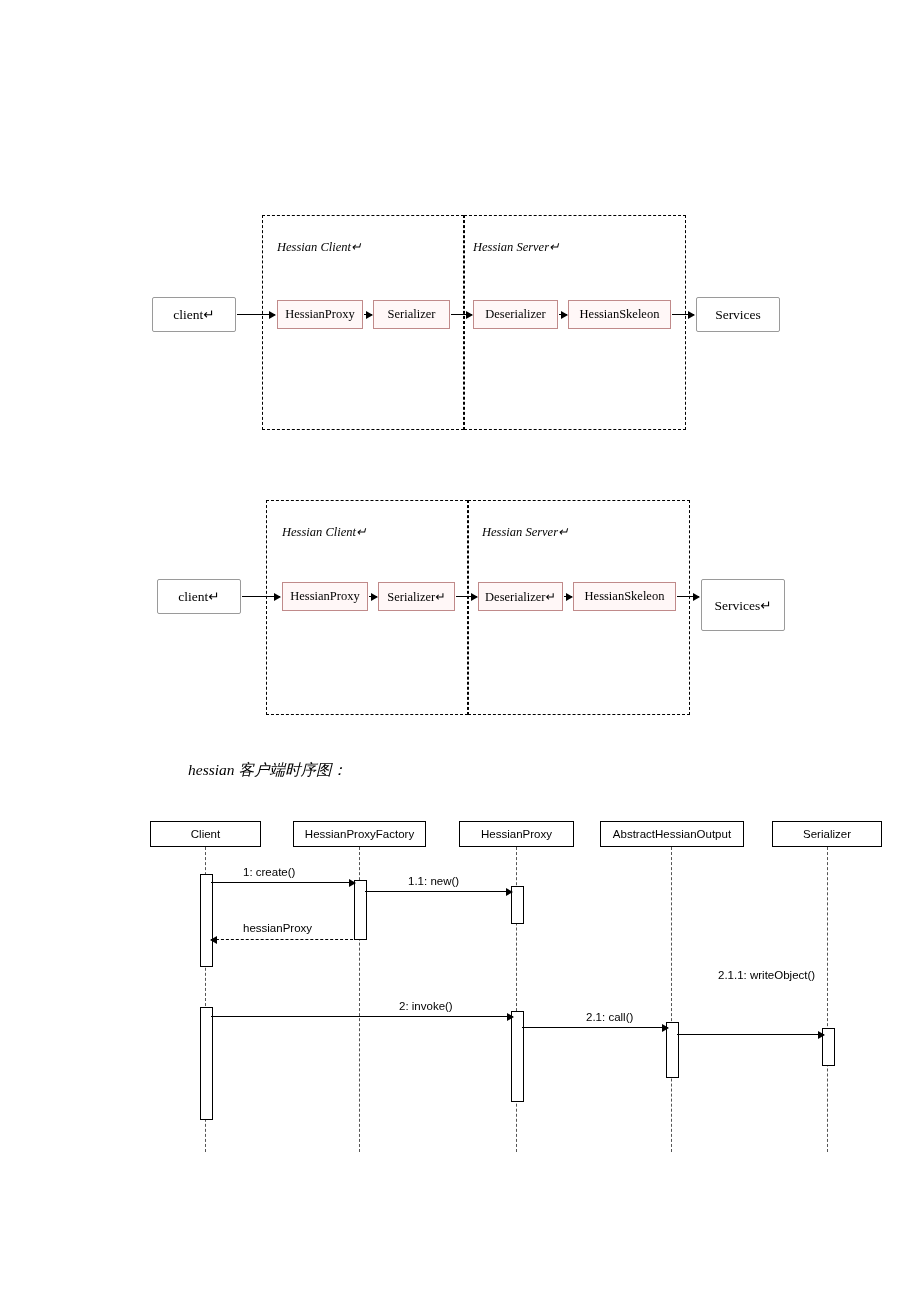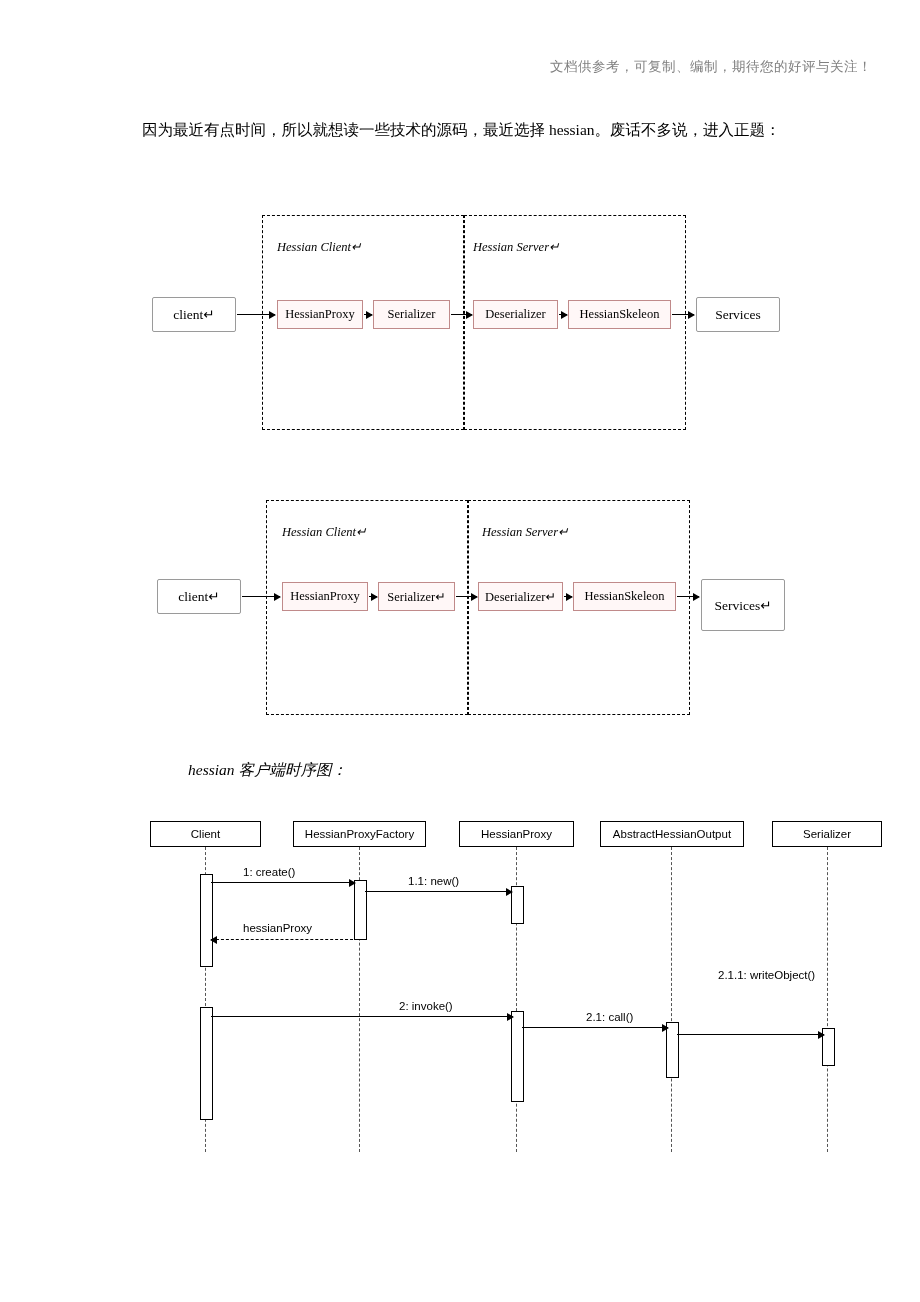--- a/index.html
+++ b/index.html
@@ -99,23 +99,21 @@
     position:absolute; left:0; right:0; top:1186px;
     text-align:center; font-size:14px;
     font-family:"Liberation Serif", serif;
   }
 </style>
 </head>
 <body>
 
 <div class="page">
 
-  <div class="header-note">文档供参考，可复制、编制，期待您的好评与关注！</div>
-
-  <div class="para"><span class="indent"></span><span>因为最近有点时间，所以就想读一些技术的源码，最近选择 hessian。废话不多说，进入正题：</span></div>
+
 
   <div class="arch" style="left:0; top:0;">
 
     <div class="dashbox" style="left:262px; top:215px; width:202px; height:215px;"></div>
     <div class="dashbox" style="left:464px; top:215px; width:222px; height:215px;"></div>
 
     <div class="dashlabel" style="left:277px; top:239px;">Hessian Client↵</div>
     <div class="dashlabel" style="left:473px; top:239px;">Hessian Server↵</div>
 
     <div class="node round" style="left:152px; top:297px; width:84px; height:35px;">client↵</div>

